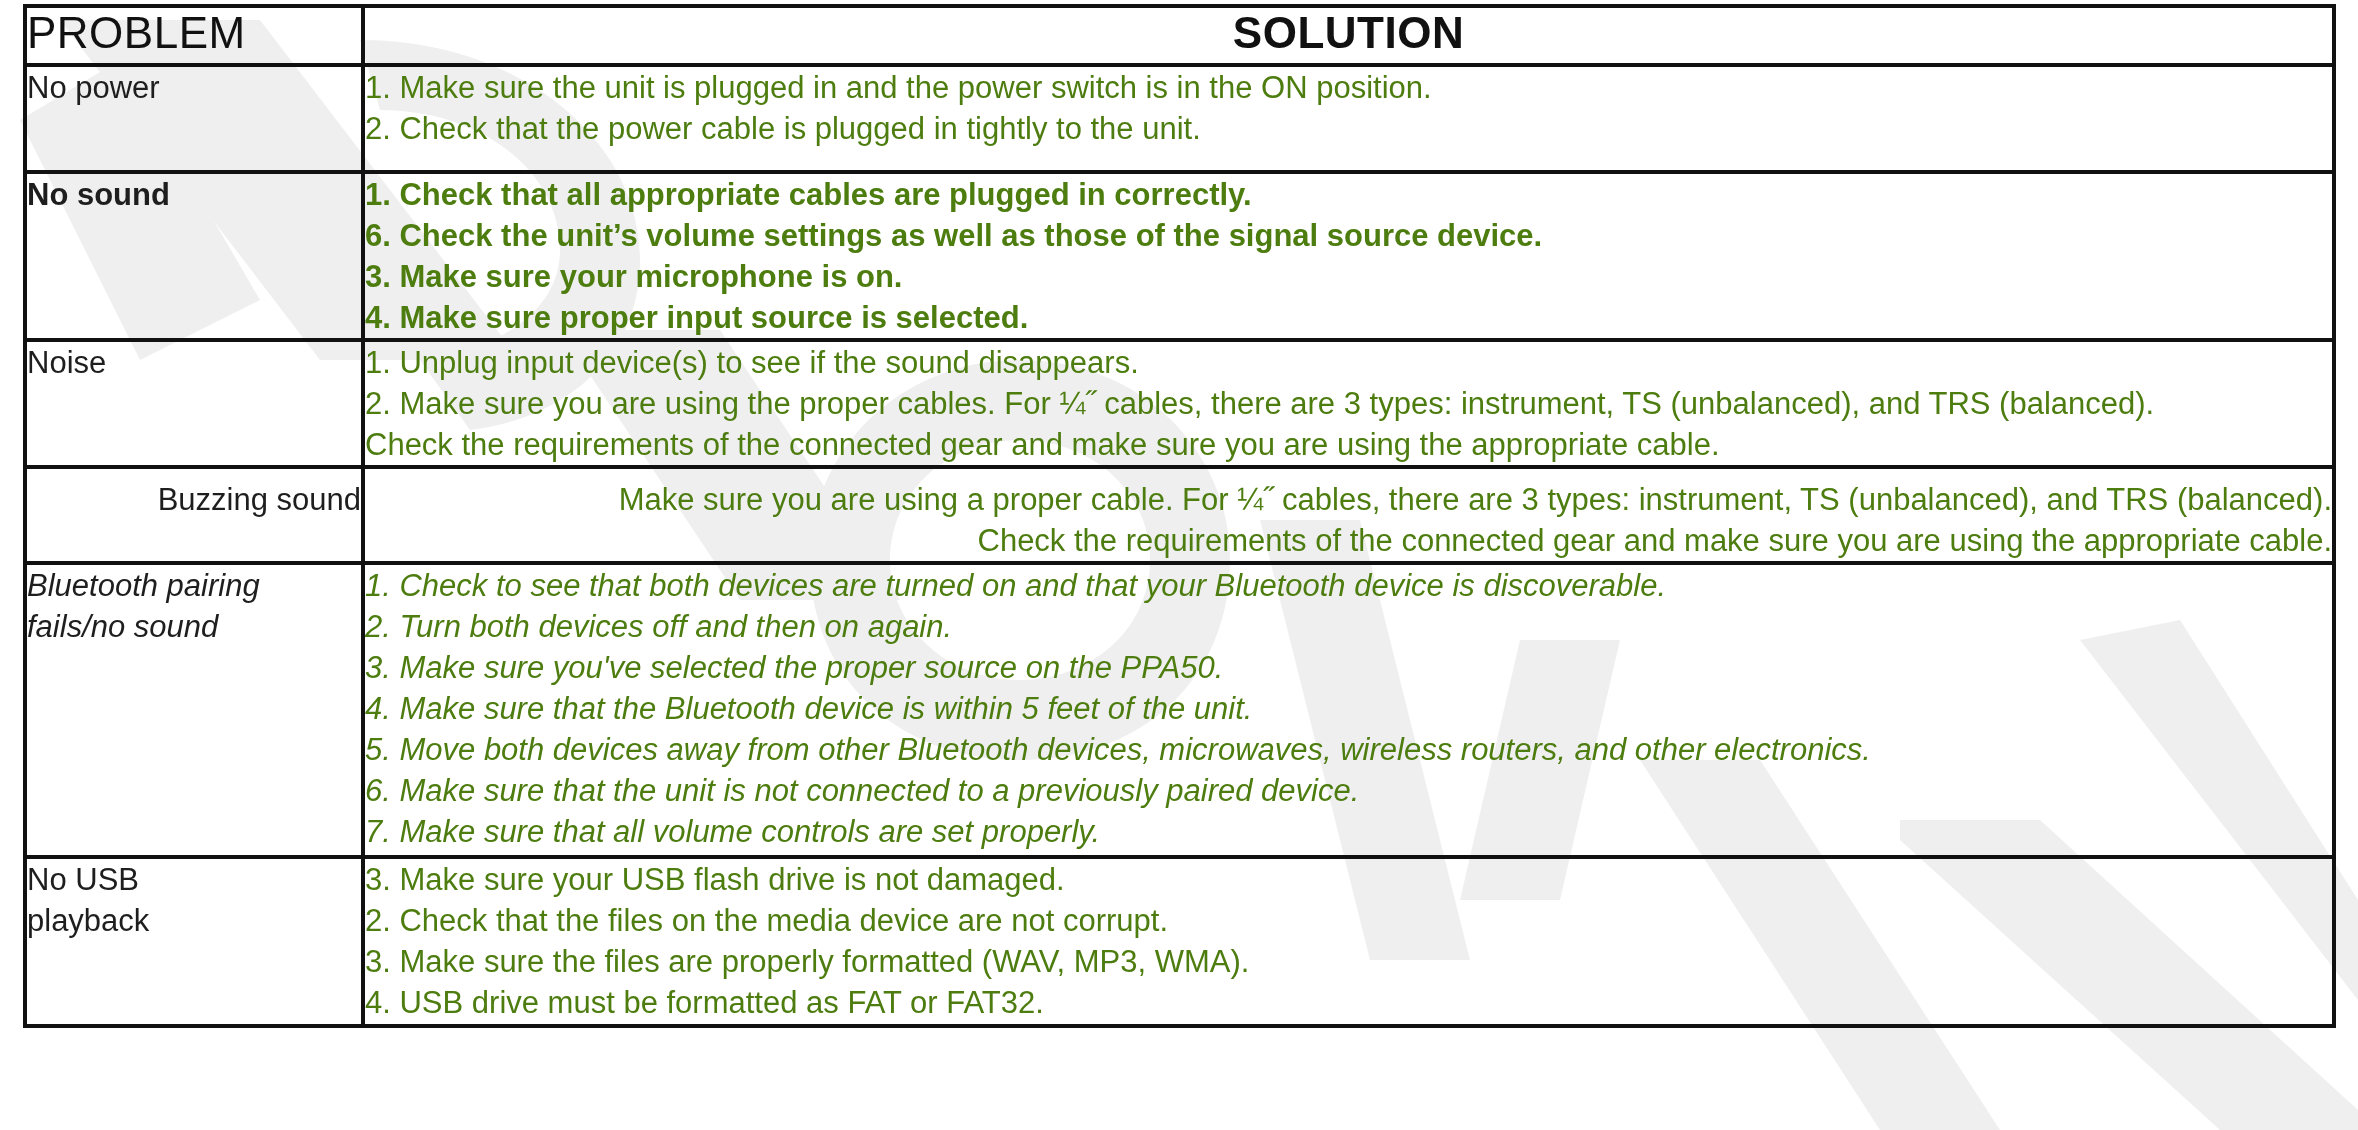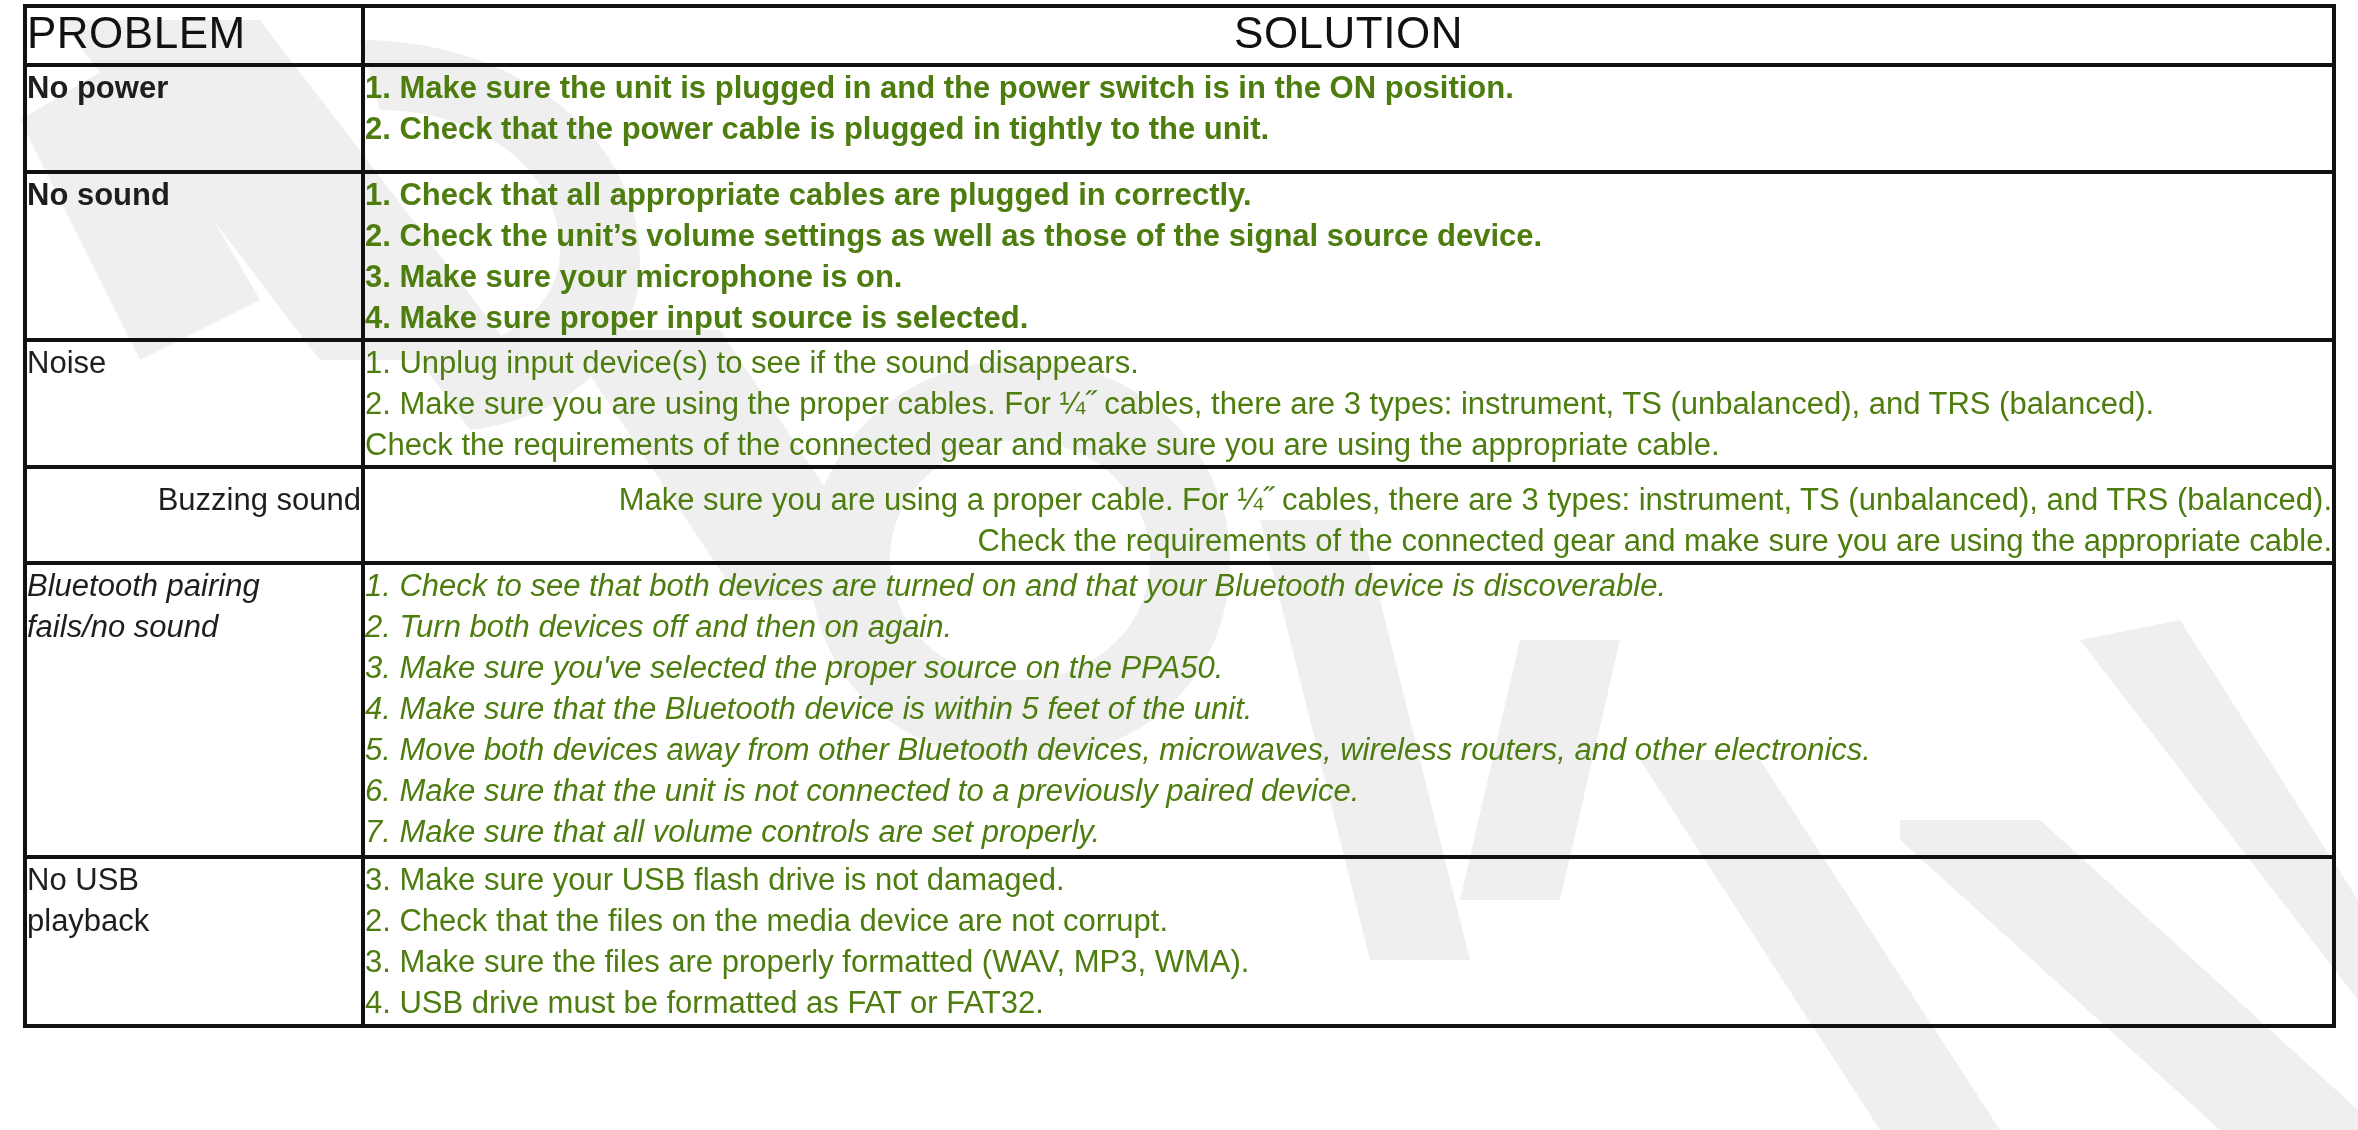--- a/index.html
+++ b/index.html
@@ -51,42 +51,42 @@
       font-weight: 400;
       letter-spacing: 0.5px;
       padding-left: 28px;
       vertical-align: middle;
       color: #111;
     }
     th.h-solution {
       height: 55px;
       text-align: center;
       font-size: 44px;
-      font-weight: 400;
+      font-weight: 700;
       letter-spacing: 0.5px;
       vertical-align: middle;
       color: #111;
     }
     td.problem {
       font-size: 31px;
       line-height: 41px;
       padding: 14px 10px 10px 26px;
       color: #1e1e1e;
     }
     td.solution {
       font-size: 31px;
       line-height: 41px;
       padding: 14px 10px 10px 24px;
       color: #4d7c0f;
     }
     .line {
       white-space: nowrap;
       display: block;
     }
-    tr.r-power td { height: 103px; font-weight: bold; }
+    tr.r-power td { height: 103px; }
     tr.r-sound td { height: 163px; font-weight: bold; }
     tr.r-noise td { height: 118px; }
     tr.r-buzz td { height: 76px; }
     tr.r-bt td { height: 290px; font-style: italic; }
     tr.r-usb td { height: 165px; }
     tr.r-buzz td { padding-top: 10px; text-align: right; }
   </style>
 </head>
 <body>
 
@@ -129,21 +129,21 @@
           <span class="line">2. Check that the power cable is plugged in tightly to the unit.</span>
         </td>
       </tr>
 
       <tr class="r-sound">
         <td class="problem">
           <span class="line">No sound</span>
         </td>
         <td class="solution">
           <span class="line">1. Check that all appropriate cables are plugged in correctly.</span>
-          <span class="line">2. Check the unit’s volume settings as well as those of the signal source device.</span>
+          <span class="line">6. Check the unit’s volume settings as well as those of the signal source device.</span>
           <span class="line">3. Make sure your microphone is on.</span>
           <span class="line">4. Make sure proper input source is selected.</span>
         </td>
       </tr>
 
       <tr class="r-noise">
         <td class="problem">
           <span class="line">Noise</span>
         </td>
         <td class="solution">

